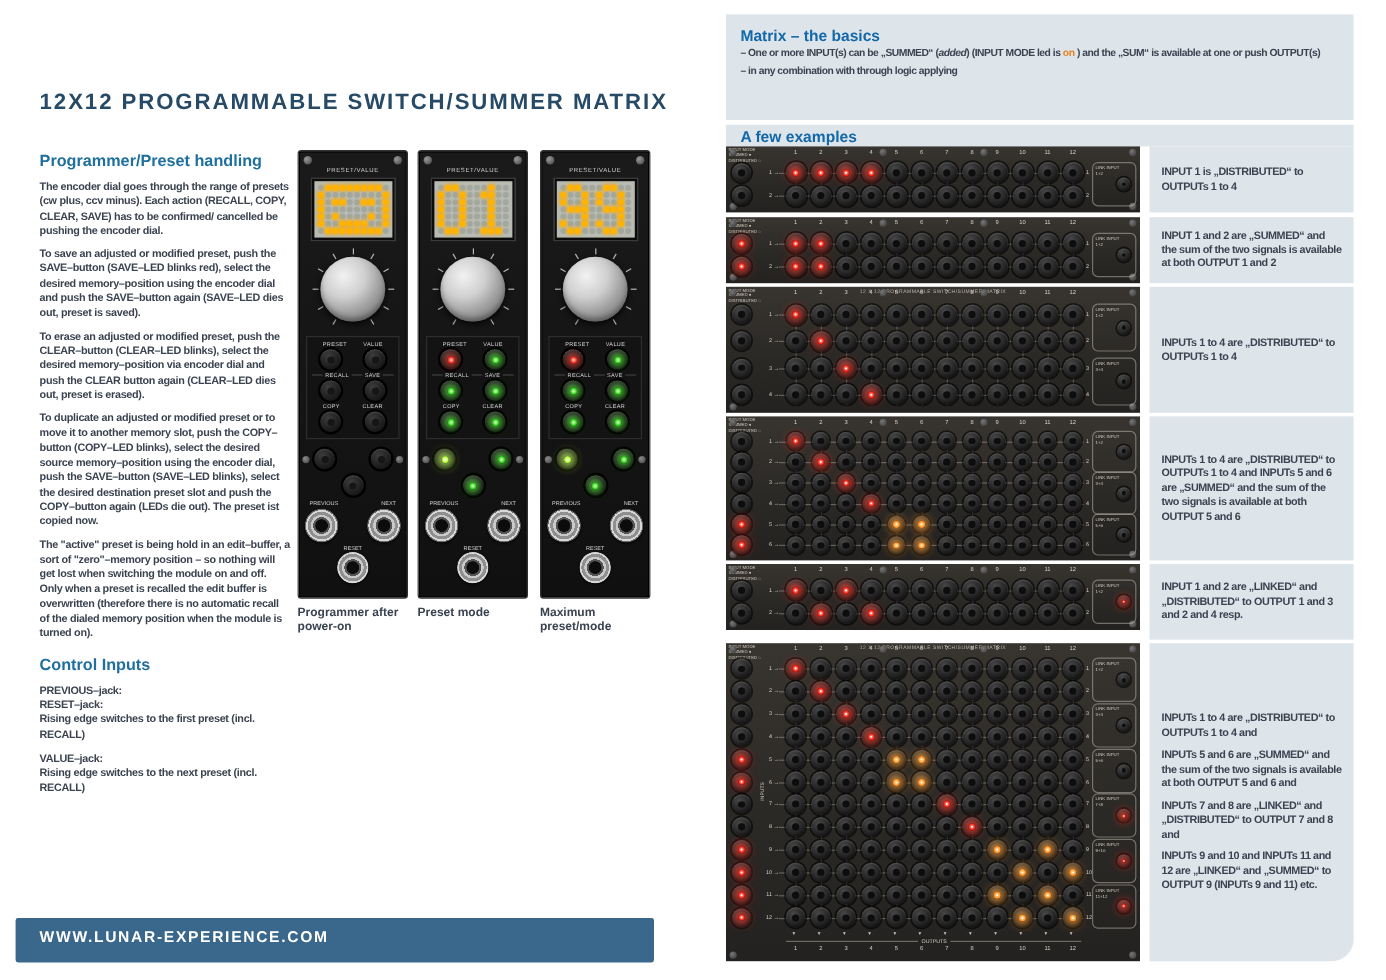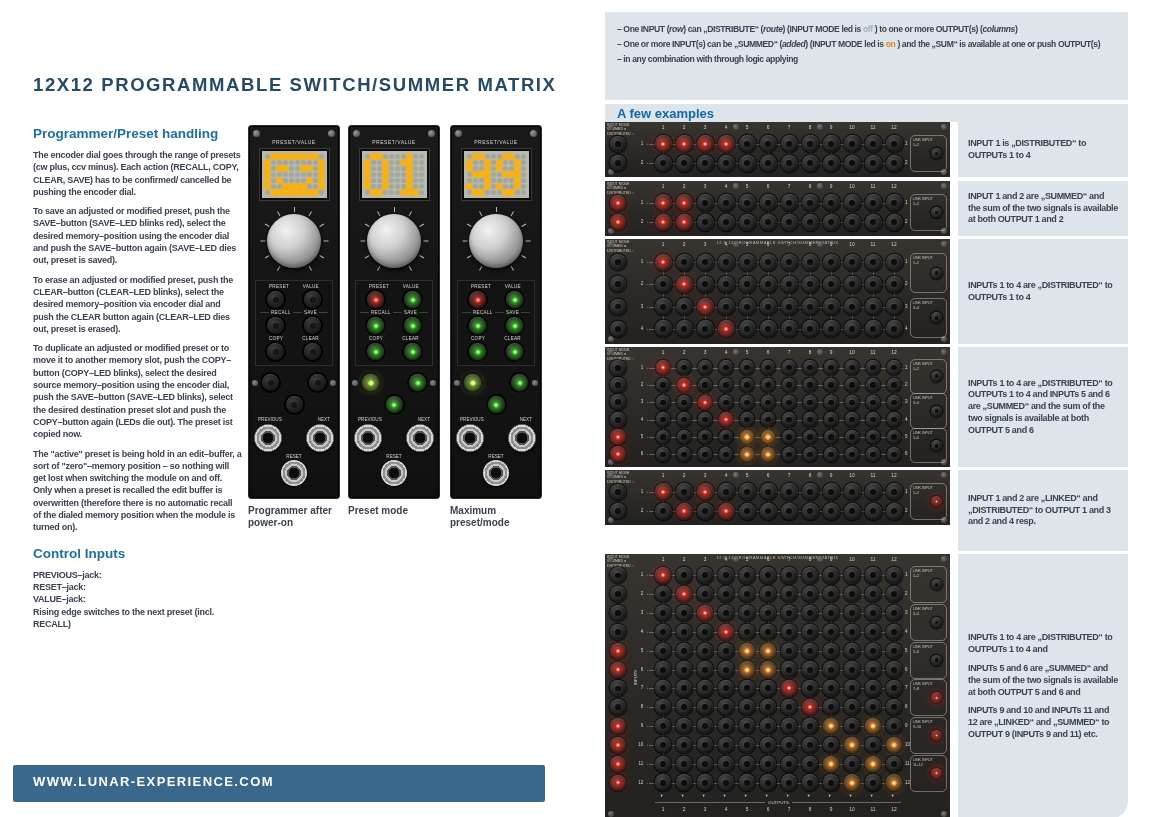--- a/index.html
+++ b/index.html
@@ -147,20 +147,21 @@
         <div class="lp">The encoder dial goes through the range of presets (cw plus, ccv minus). Each action (RECALL, COPY, CLEAR, SAVE) has to be confirmed/ cancelled be pushing the encoder dial.</div>
         <div class="lp">To save an adjusted or modified preset, push the SAVE–button (SAVE–LED blinks red), select the desired memory–position using the encoder dial and push the SAVE–button again (SAVE–LED dies out, preset is saved).</div>
         <div class="lp">To erase an adjusted or modified preset, push the CLEAR–button (CLEAR–LED blinks), select the desired memory–position via encoder dial and push the CLEAR button again (CLEAR–LED dies out, preset is erased).</div>
         <div class="lp">To duplicate an adjusted or modified preset or to move it to another memory slot, push the COPY–button (COPY–LED blinks), select the desired source memory–position using the encoder dial, push the SAVE–button (SAVE–LED blinks), select the desired destination preset slot and push the COPY–button again (LEDs die out). The preset ist copied now.</div>
         <div class="lp">The "active" preset is being hold in an edit–buffer, a sort of "zero"–memory position – so nothing will get lost when switching the module on and off. Only when a preset is recalled the edit buffer is overwritten (therefore there is no automatic recall of the dialed memory position when the module is turned on).</div>
       </div>
     <h2 class="ci-h">Control Inputs</h2>
     <div id="ci-items">
         <div class="ci-jack">PREVIOUS–jack:</div>
         <div class="ci-jack">RESET–jack:</div>
+        <div class="ci-desc">Rising edge switches to the first preset (incl. RECALL)</div>
         <div class="ci-jack">VALUE–jack:</div>
         <div class="ci-desc">Rising edge switches to the next preset (incl. RECALL)</div>
       </div>
   </div>
 
   <div class="panels" id="panels">
       <div class="module" style="left: 0px;">
         <div class="m-screw" style="left: 4px;"></div>
         <div class="m-screw" style="right: 4px;"></div>
         <div class="m-toplabel">PRESET/VALUE</div>
@@ -571,22 +572,22 @@
         <div class="jack small"></div>
       </div>
       <div class="pcap" style="left: 202px;">Maximum preset/mode</div>
     </div>
 
   <div class="footer">
     <span>WWW.LUNAR-EXPERIENCE.COM</span>
   </div>
 
   <div class="rbasics">
+    <h2>Matrix – the basics</h2>
     <div id="bullets">
-        <div class="bullet"><span>– One INPUT (</span><span class="i">row</span><span>) can „DISTRIBUTE“ (</span><span class="i">route</span><span>) (INPUT MODE led is </span><span class="off">off</span><span> ) to one or more OUTPUT(s) (</span><span class="i">columns</span><span>)</span></div>
         <div class="bullet"><span>– One or more INPUT(s) can be „SUMMED“ (</span><span class="i">added</span><span>) (INPUT MODE led is </span><span class="on">on</span><span> ) and the „SUM“ is available at one or push OUTPUT(s)</span></div>
         <div class="bullet"><span>– in any combination with through logic applying</span></div>
       </div>
   </div>
 
   <div class="rfew">
     <h2>A few examples</h2>
   </div>
 
   <div class="rexamples" id="rexamples">
@@ -1086,21 +1087,21 @@
           <div class="mbtn" style="width: 17px; height: 17px; left: 217.5px; top: 32.75px;"></div>
           <div class="mbtn" style="width: 17px; height: 17px; left: 238.5px; top: 32.75px;"></div>
           <div class="mbtn" style="width: 17px; height: 17px; left: 259.5px; top: 32.75px;"></div>
           <div class="mbtn" style="width: 17px; height: 17px; left: 280.5px; top: 32.75px;"></div>
           <div class="mlink" style="top: 12.75px; height: 37.5px;">
             <div class="mlinktxt" style="top: 2px;">LINK INPUT</div>
             <div class="mlinktxt" style="top: 7px;">1+2</div>
           </div>
           <div class="mbtn red" style="width: 11px; height: 11px; left: 326px; top: 26px;"></div>
         </div>
-        <div class="ecap" style="height: 81px;">
+        <div class="ecap" style="height: 63px;">
           <div class="cap-p">INPUT 1 and 2 are „LINKED“ and „DISTRIBUTED“ to OUTPUT 1 and 3 and 2 and 4 resp.</div>
         </div>
       </div>
       <div class="exrow" style="margin-bottom: 0px;">
         <div class="mphoto" style="height: 265px;">
           <div class="mtitle">12 X 12 PROGRAMMABLE SWITCH/SUMMER MATRIX</div>
           <div class="mlegend">
             <div>INPUT MODE</div>
             <div>SUMMED ●</div>
             <div>DISTRIBUTED ○</div>
@@ -1381,18 +1382,19 @@
           <div class="marrow" style="left: 265.5px; top: 238.5px;">▾</div>
           <div class="mcnum" style="left: 262px; top: 253px;">11</div>
           <div class="marrow" style="left: 286.5px; top: 238.5px;">▾</div>
           <div class="mcnum" style="left: 283px; top: 253px;">12</div>
           <div class="mbrkt" style="left: 50px; width: 246px; top: 248px;"></div>
           <div class="moutputs" style="left: 160px; top: 245.5px;">OUTPUTS</div>
         </div>
         <div class="ecap last" style="height: 265px;">
           <div class="cap-p">INPUTs 1 to 4 are „DISTRIBUTED“ to OUTPUTs 1 to 4 and</div>
           <div class="cap-p">INPUTs 5 and 6 are „SUMMED“ and the sum of the two signals is available at both OUTPUT 5 and 6  and</div>
+          <div class="cap-p">INPUTs 7 and 8 are „LINKED“ and „DISTRIBUTED“ to OUTPUT 7 and 8 and</div>
           <div class="cap-p">INPUTs 9 and 10 and INPUTs 11 and 12 are „LINKED“ and „SUMMED“ to OUTPUT 9 (INPUTs 9 and 11) etc.</div>
         </div>
       </div>
     </div>
 
 </div>
 
 </body></html>

